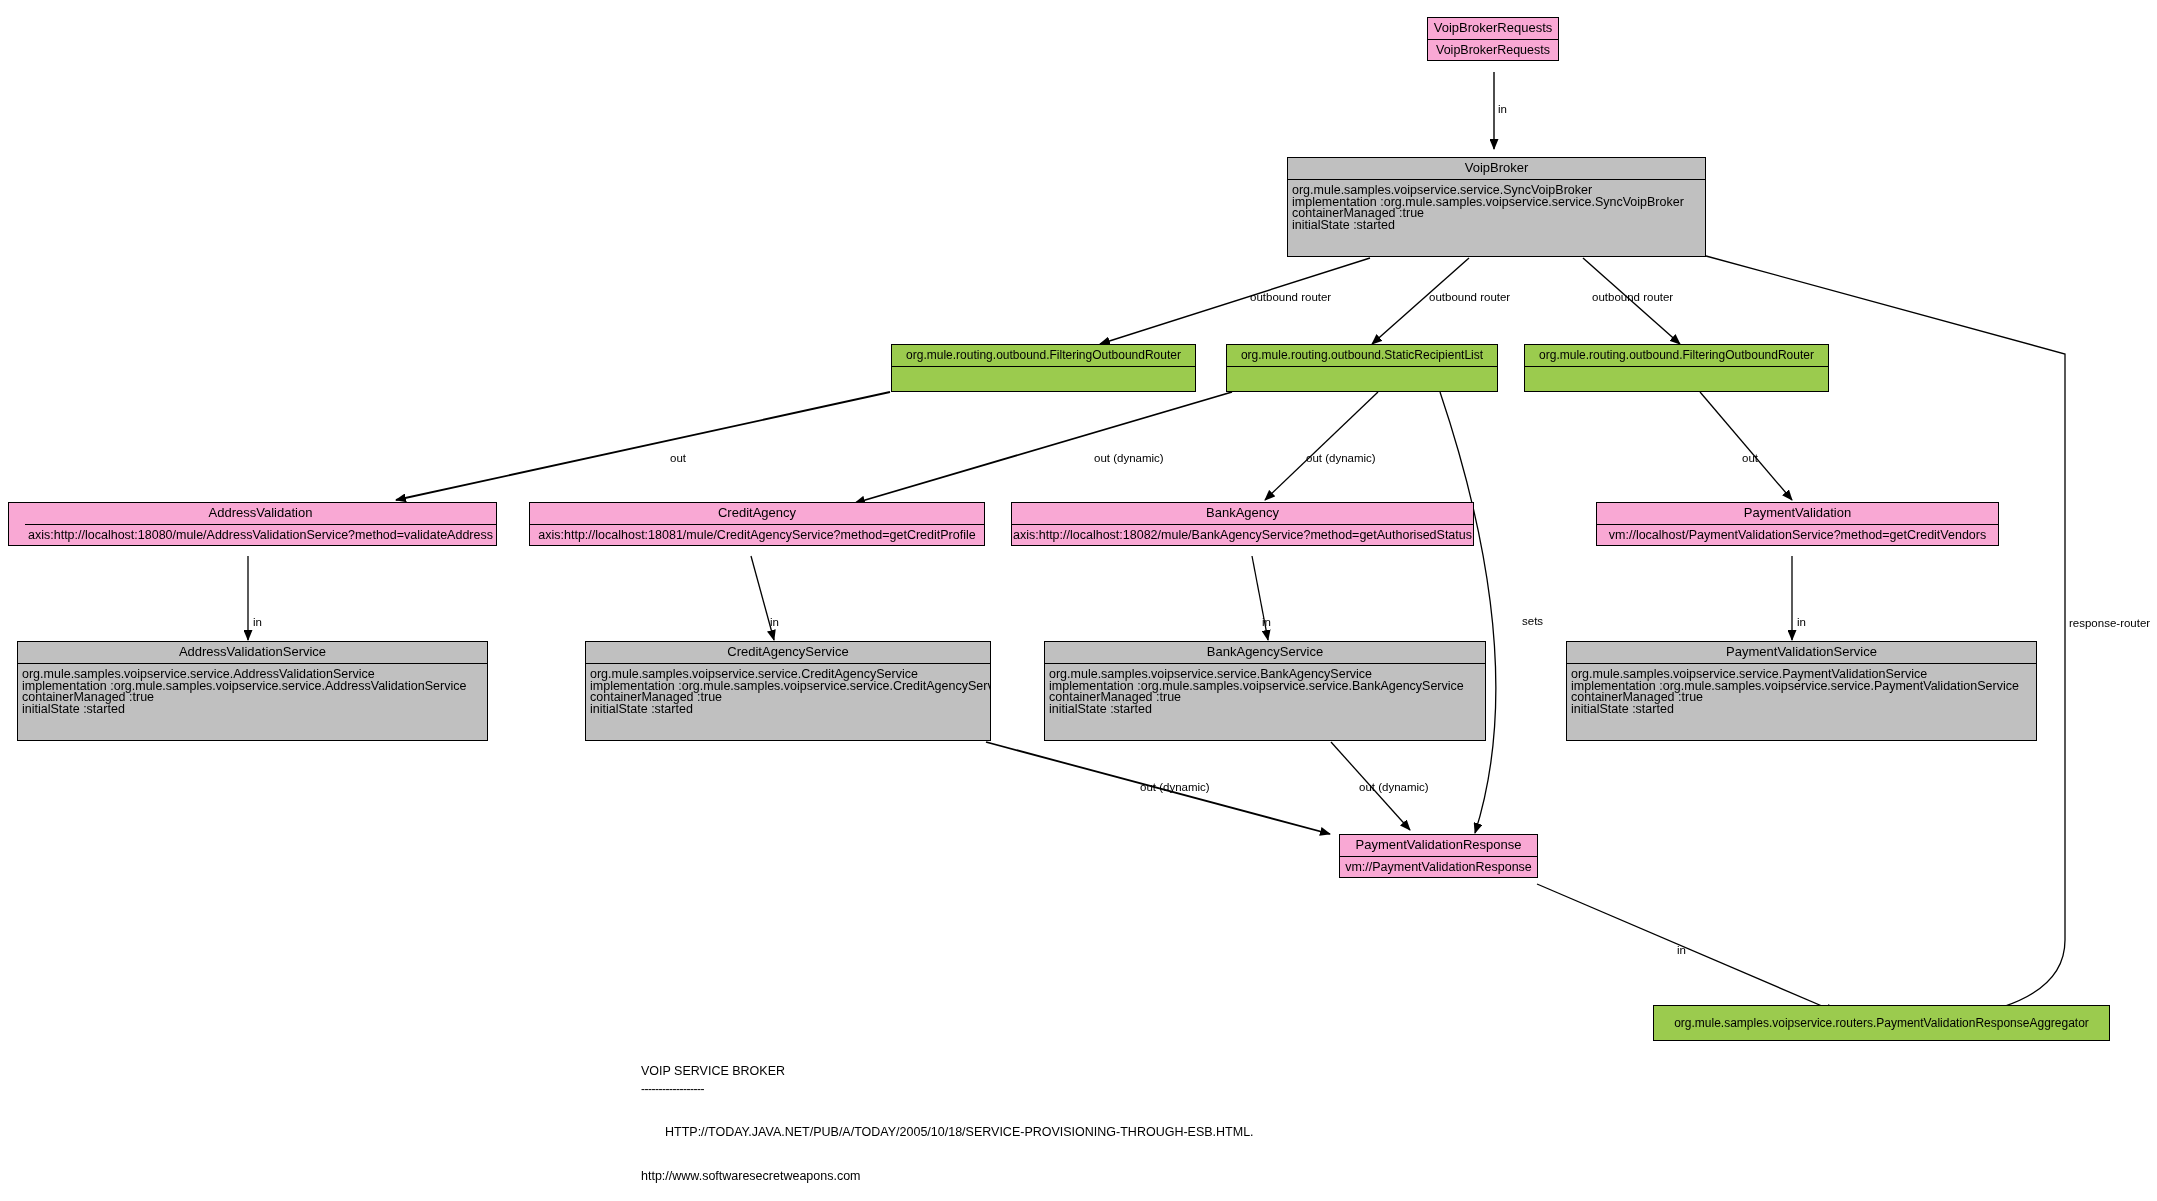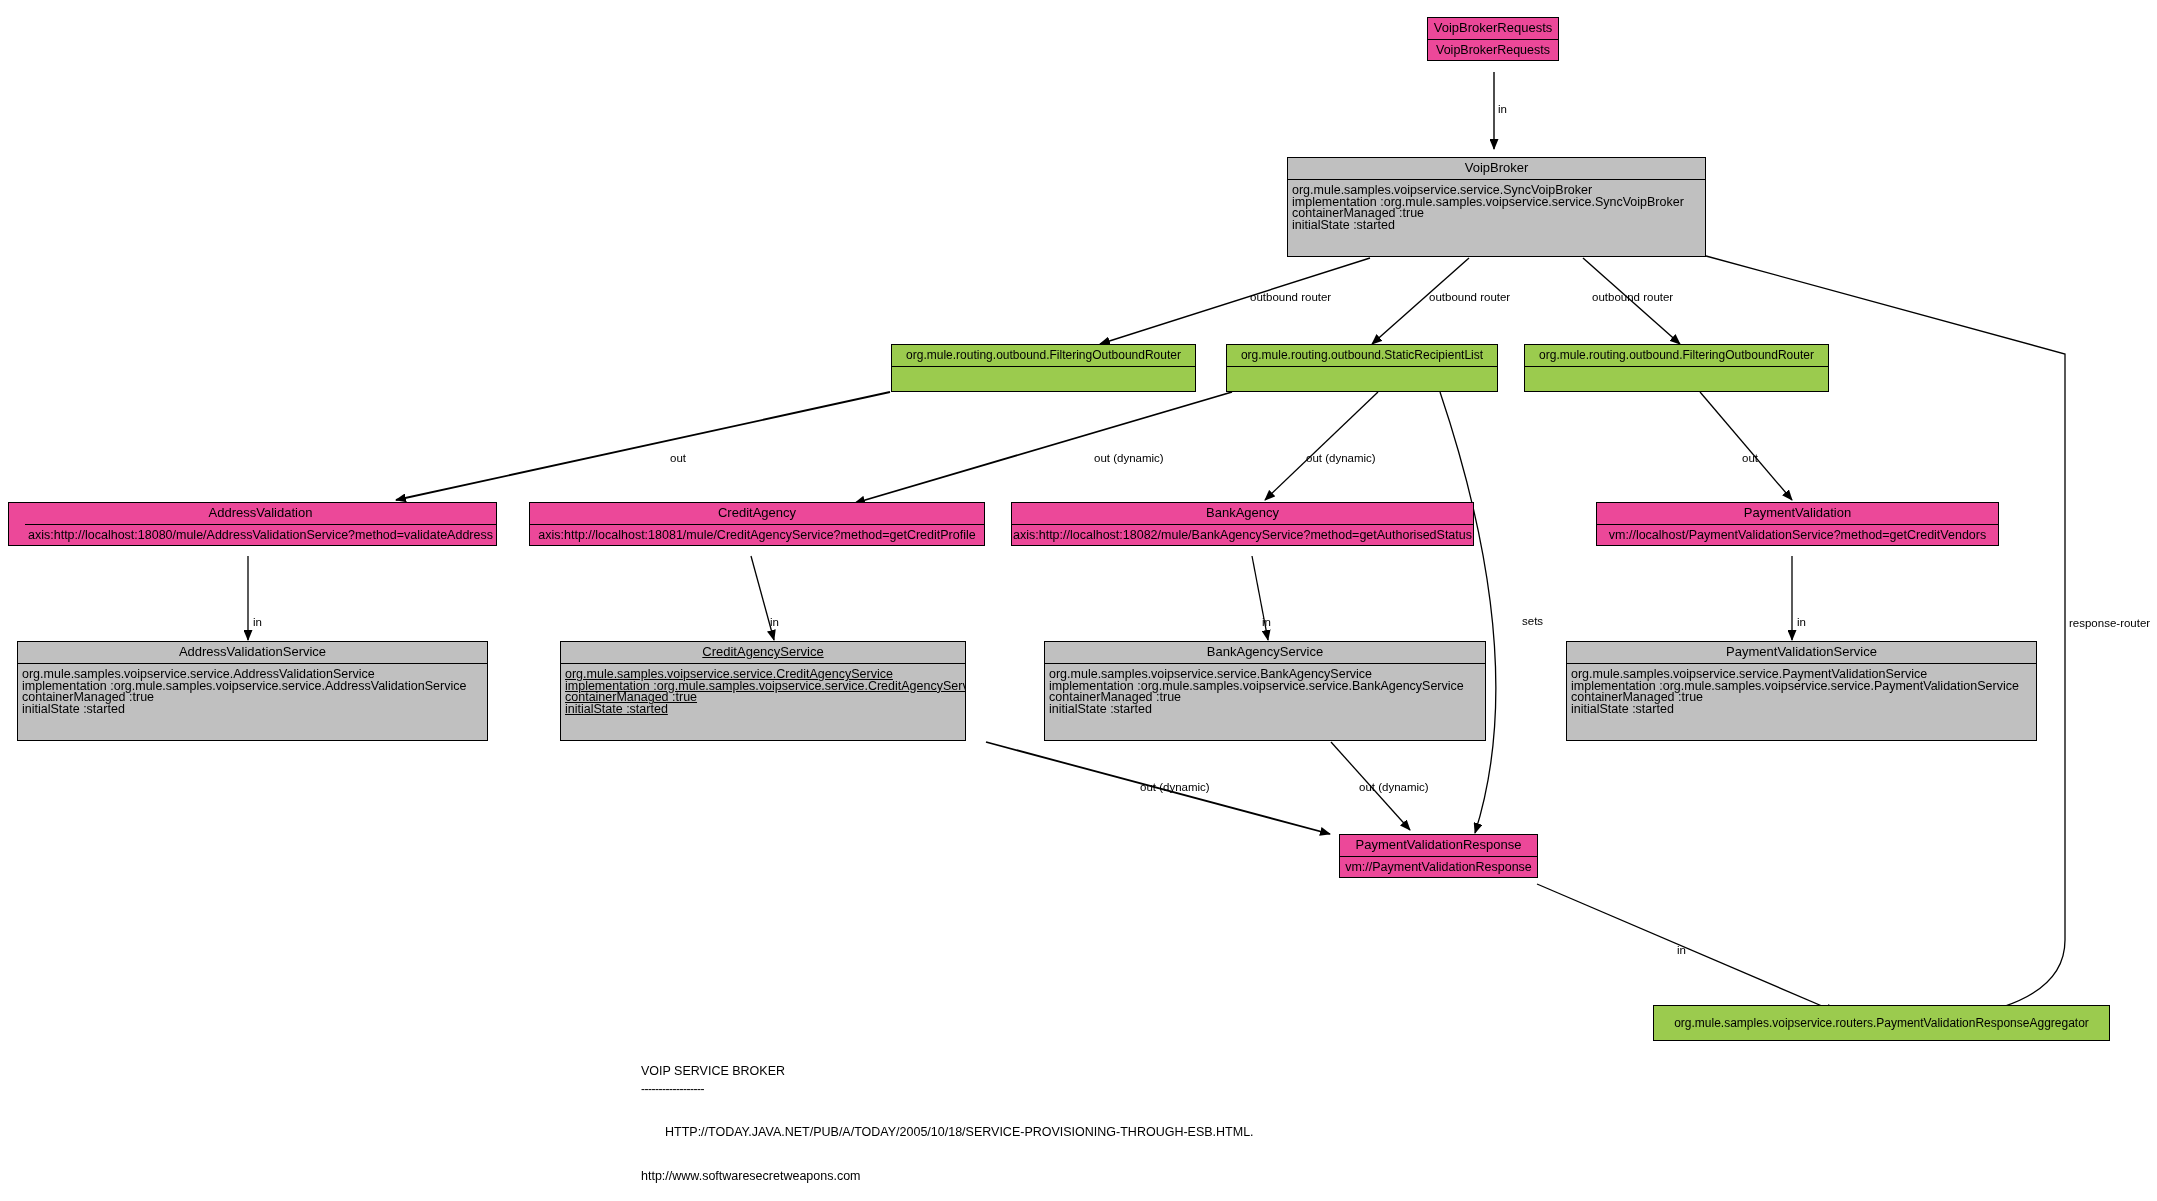--- a/index.html
+++ b/index.html
@@ -2,21 +2,21 @@
 <html><head>
 <meta charset="utf-8">
 <style>
   html,body{margin:0;padding:0;background:#ffffff;}
   body{font-family:"Liberation Sans","DejaVu Sans",sans-serif;}
   #stage{position:relative;width:2157px;height:1201px;background:#fff;overflow:hidden;}
   svg.edges{position:absolute;left:0;top:0;width:2157px;height:1201px;pointer-events:none;}
   .node{position:absolute;box-sizing:border-box;border:1px solid #000;}
   .node .hdr{text-align:center;border-bottom:1px solid #000;white-space:nowrap;overflow:hidden;}
   .node .bdy{white-space:pre;overflow:hidden;}
-  .blue{background:#ec4899;}
+  .blue{background:#f9a8d4;}
   .gray{background:#c0c0c0;}
   .green{background:#9bcb4e;}
   .blue .hdr,.gray .hdr{font-size:13px;line-height:20px;height:21px;}
   .blue .bdy{font-size:12.5px;line-height:20px;height:20px;text-align:center;}
   .gray .bdy{font-size:12.5px;line-height:11.7px;padding:5px 4px 4px 4px;}
   .green .hdr{font-size:12px;line-height:20px;height:21px;text-align:center;}
   .green .bdy{height:18px;}
   .elabel{position:absolute;font-size:11.5px;color:#000;white-space:nowrap;margin-top:11px;}
   .note{position:absolute;font-size:12.5px;color:#000;white-space:pre;line-height:17px;}
   .note.small{font-size:12px;}
@@ -111,21 +111,21 @@
   </div>
 
   <div class="node gray" style="left:17px;top:641px;width:471px;height:100px;">
     <div class="hdr">AddressValidationService</div>
     <div class="bdy">org.mule.samples.voipservice.service.AddressValidationService
 implementation :org.mule.samples.voipservice.service.AddressValidationService
 containerManaged :true
 initialState :started</div>
   </div>
 
-  <div class="node gray" style="left:560px;top:641px;width:406px;height:100px;text-decoration:underline;">
+  <div class="node gray" style="left:585px;top:641px;width:406px;height:100px;">
     <div class="hdr">CreditAgencyService</div>
     <div class="bdy">org.mule.samples.voipservice.service.CreditAgencyService
 implementation :org.mule.samples.voipservice.service.CreditAgencyService
 containerManaged :true
 initialState :started</div>
   </div>
 
   <div class="node gray" style="left:1044px;top:641px;width:442px;height:100px;">
     <div class="hdr">BankAgencyService</div>
     <div class="bdy">org.mule.samples.voipservice.service.BankAgencyService

